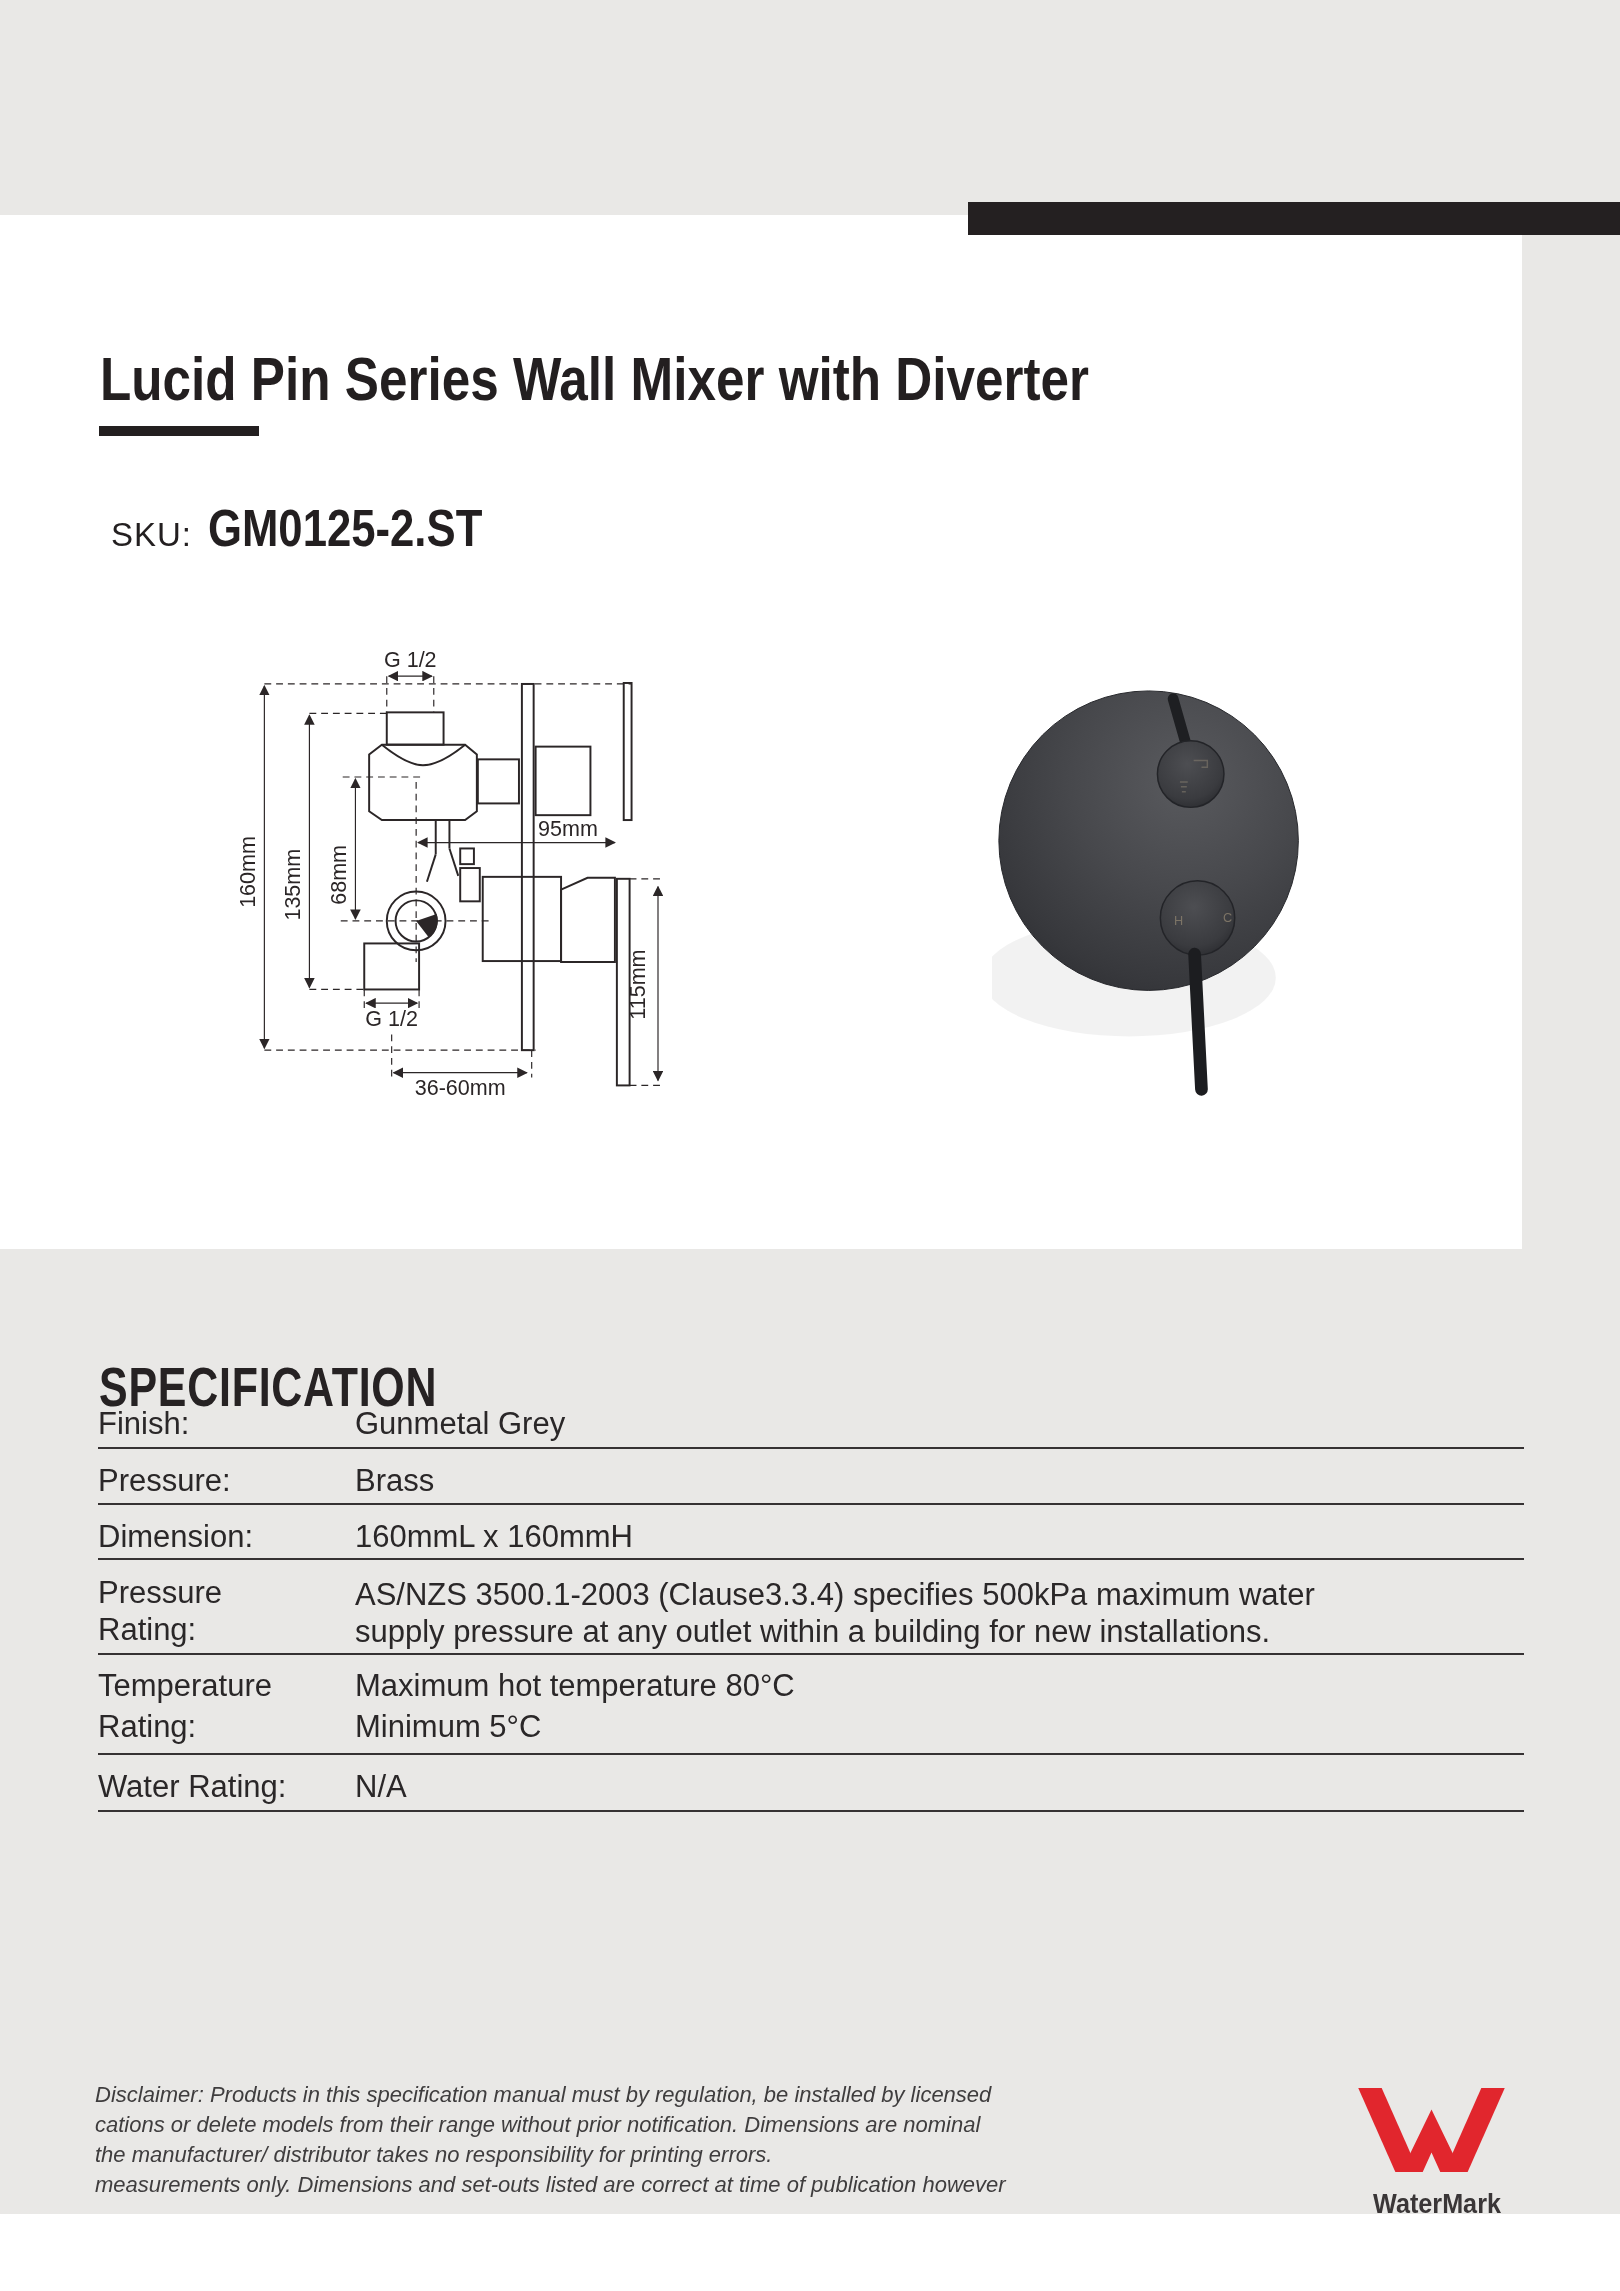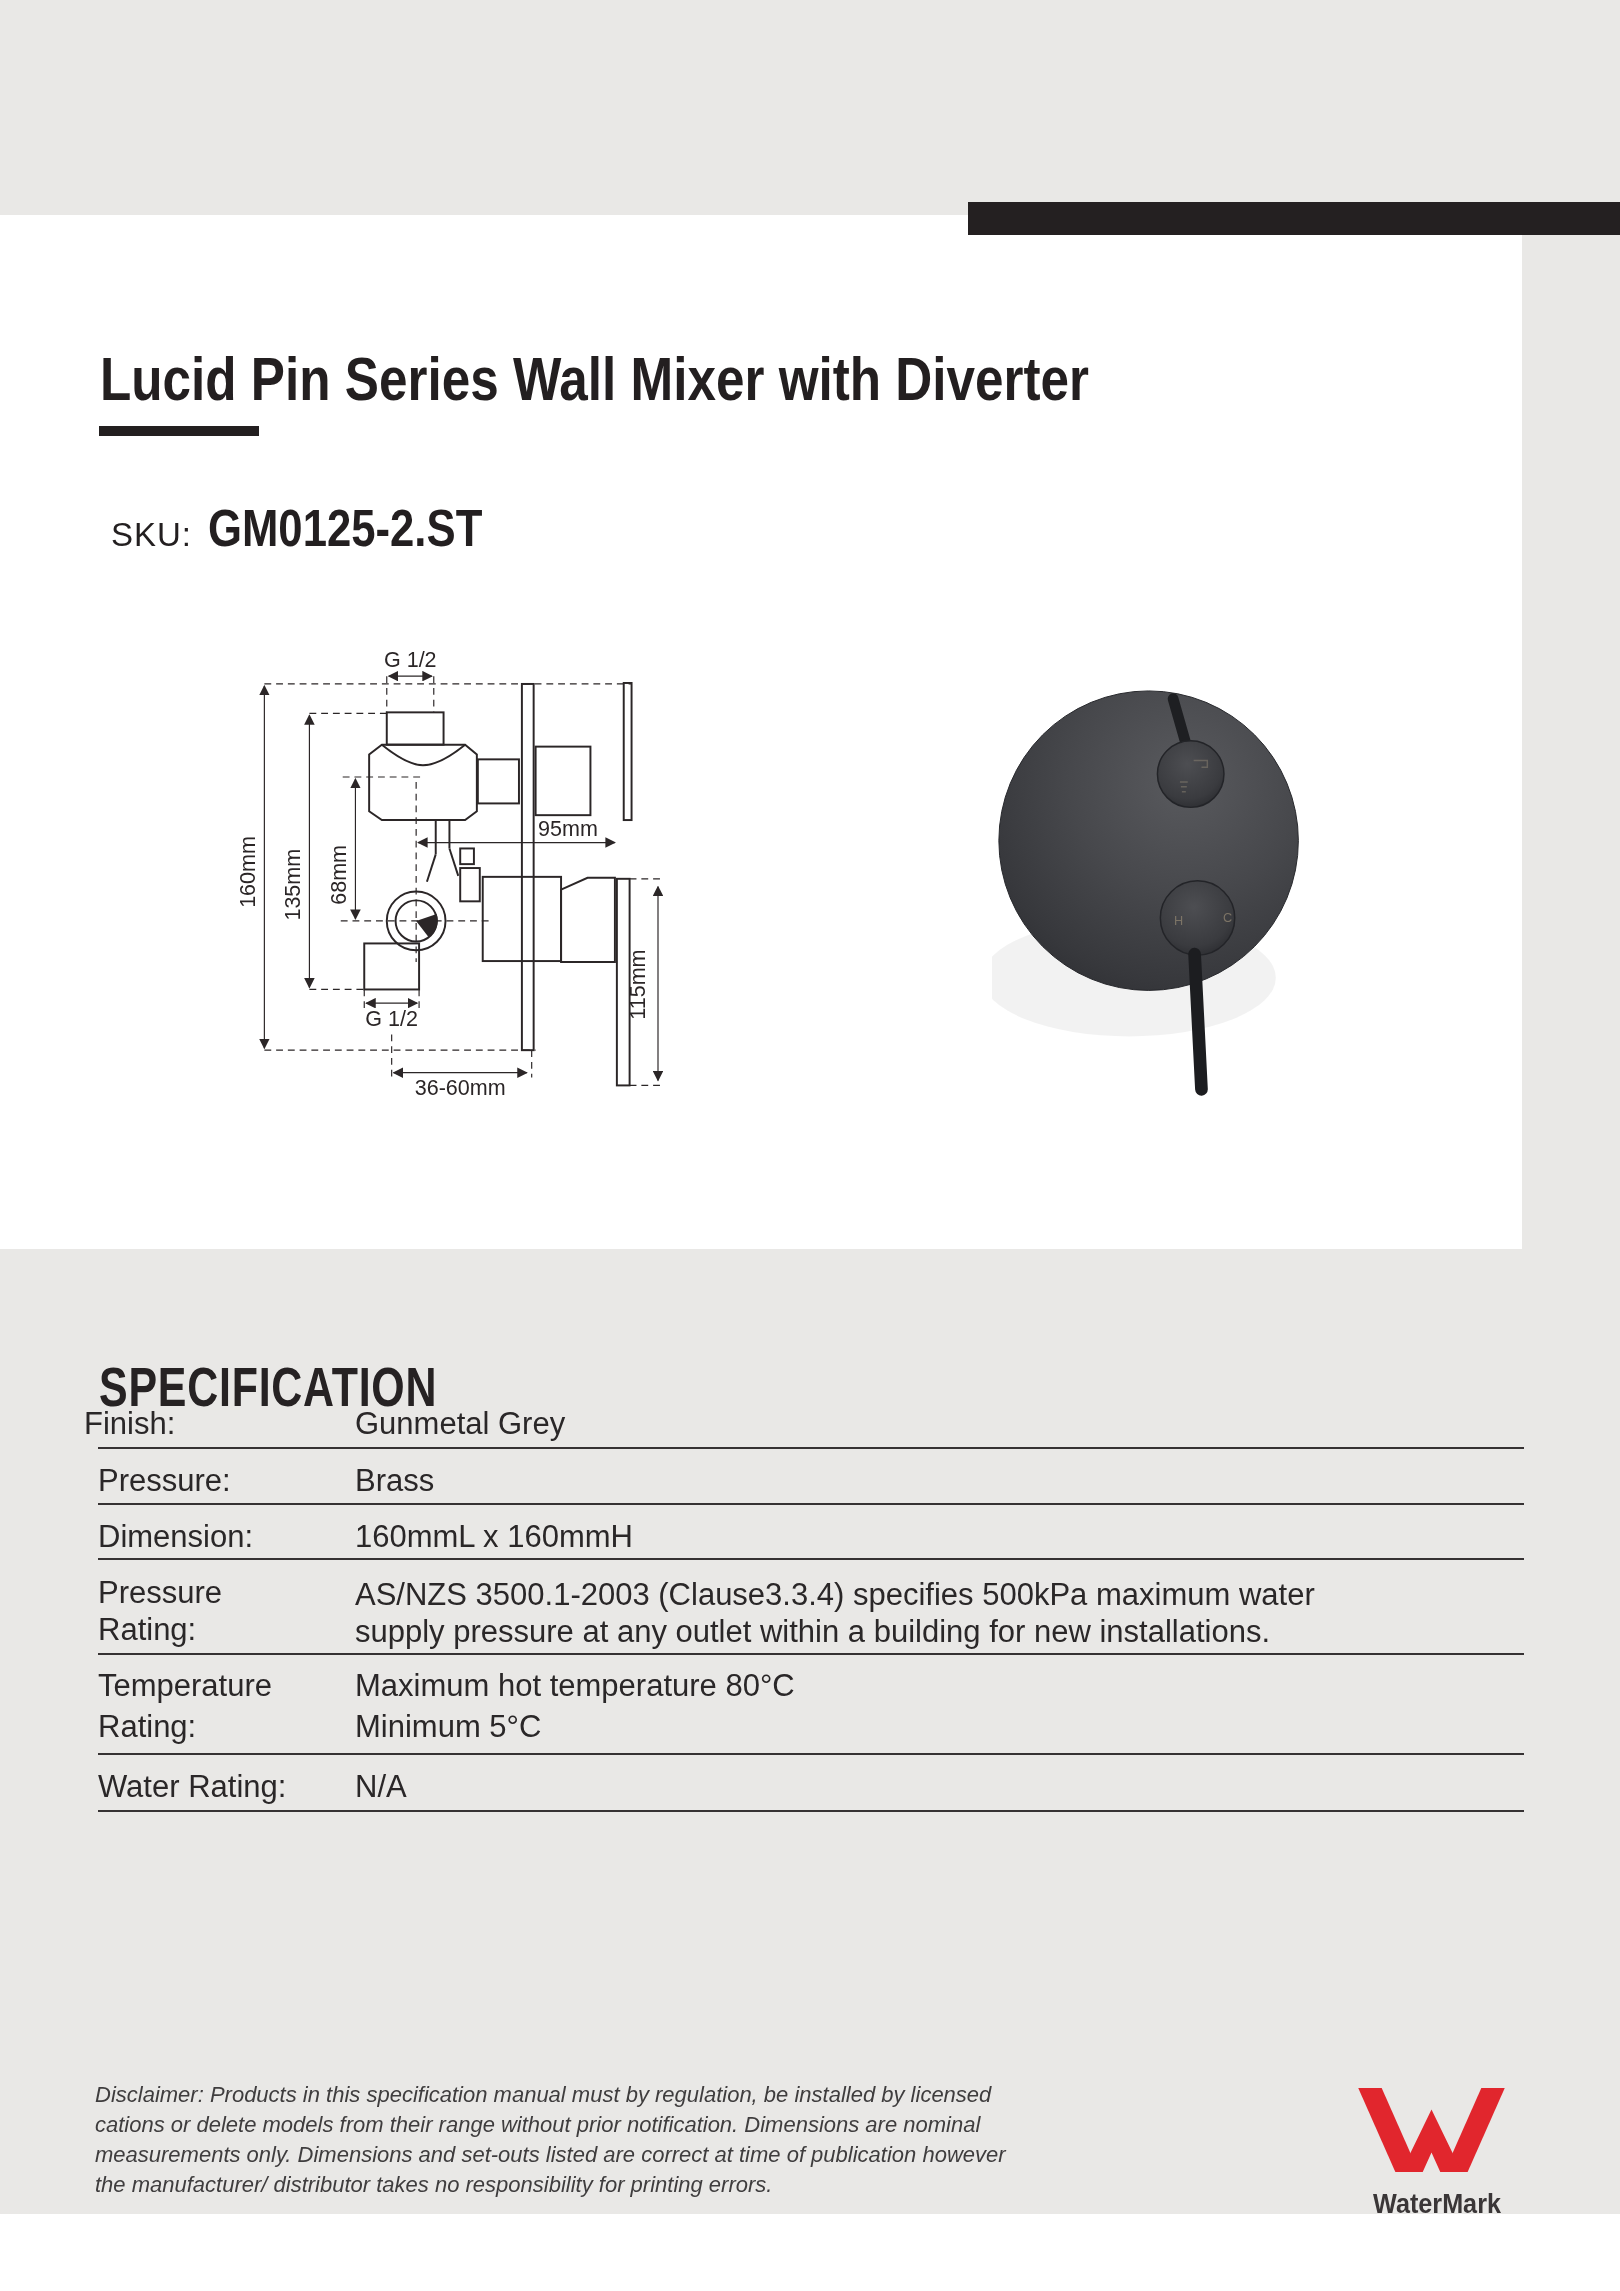--- a/index.html
+++ b/index.html
@@ -157,21 +157,21 @@
 
     <circle cx="210" cy="249" r="38" fill="url(#gknob)" stroke="#232428" stroke-width="1.5"></circle>
     <line x1="207" y1="286" x2="214" y2="424" stroke="#1c1d20" stroke-width="13" stroke-linecap="round"></line>
     <text x="186" y="256" font-size="13" fill="#877d6c" opacity="0.85">H</text>
     <text x="236" y="253" font-size="13" fill="#877d6c" opacity="0.85">C</text>
   </svg>
 
   <div class="abs spec-bg"></div>
   <h2 class="abs spec-heading">SPECIFICATION</h2>
 
-  <span class="cell" style="left:84px;top:1407px">Finish:</span>
+  <span class="cell" style="left:98px;top:1407px">Finish:</span>
   <span class="cell" style="left:98px;top:1464px">Pressure:</span>
   <span class="cell" style="left:98px;top:1520px">Dimension:</span>
   <span class="cell" style="left:98px;top:1576px">Pressure</span>
   <span class="cell" style="left:98px;top:1613px">Rating:</span>
   <span class="cell" style="left:98px;top:1669px">Temperature</span>
   <span class="cell" style="left:98px;top:1710px">Rating:</span>
   <span class="cell" style="left:98px;top:1770px">Water Rating:</span>
 
   <span class="cell" style="left:355px;top:1407px">Gunmetal Grey</span>
   <span class="cell" style="left:355px;top:1464px">Brass</span>
@@ -185,22 +185,22 @@
   <div class="sep" style="top:1447px"></div>
   <div class="sep" style="top:1503px"></div>
   <div class="sep" style="top:1558px"></div>
   <div class="sep" style="top:1653px"></div>
   <div class="sep" style="top:1753px"></div>
   <div class="sep" style="top:1810px"></div>
 
   <div class="abs disclaimer">
     <span>Disclaimer: Products in this specification manual must by regulation, be installed by licensed</span>
     <span>cations or delete models from their range without prior notification. Dimensions are nominal</span>
+    <span>the manufacturer/ distributor takes no responsibility for printing errors.</span>
     <span>measurements only. Dimensions and set-outs listed are correct at time of publication however</span>
-    <span>the manufacturer/ distributor takes no responsibility for printing errors.</span>
   </div>
 
   <div class="abs wm">
     <svg width="151" height="84" viewBox="0 0 154 86">
       <g fill="#e1262d">
         <polygon points="2,0 26,0 64,86 40,86"></polygon>
         <polygon points="128,0 152,0 114,86 90,86"></polygon>
         <polygon points="77,22 108,86 86,86 77,66 68,86 46,86"></polygon>
       </g>
     </svg>

